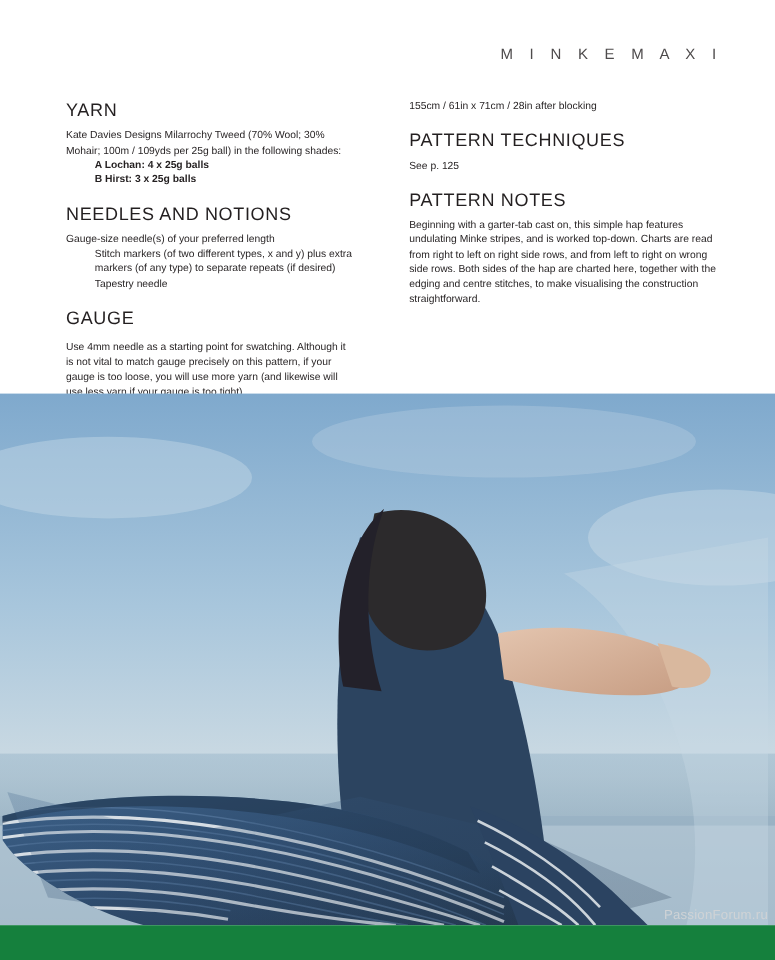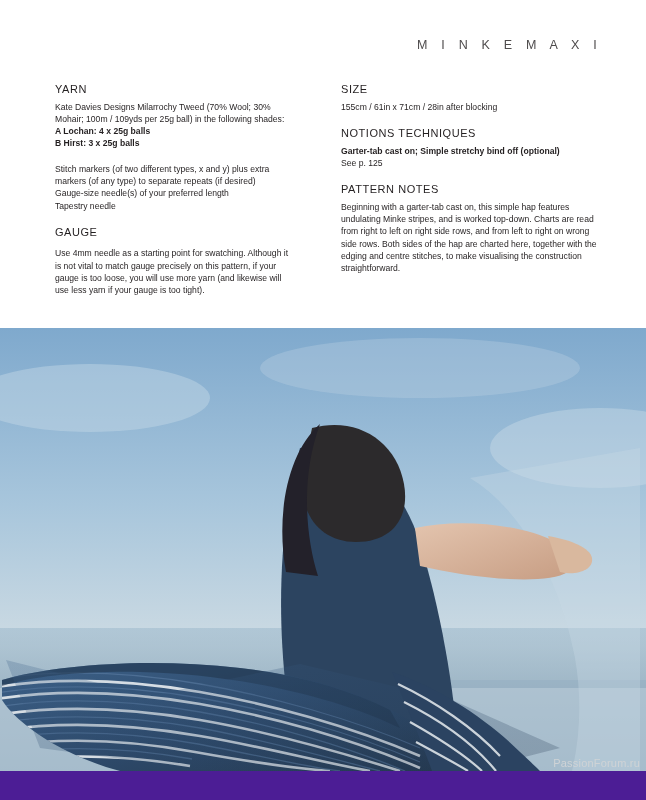--- a/index.html
+++ b/index.html
@@ -43,33 +43,33 @@
     font-size: 8.6px;
     line-height: 1.42;
   }
   .col-left  { left: 55px; }
   .col-right { left: 341px; width: 256px; }
 
   .sec { margin-bottom: 13px; }
   .sec:last-child { margin-bottom: 0; }
 
   .sec-title {
-    font-size: 11px;
+    font-size: 15px;
     letter-spacing: 0.55px;
     color: #231f20;
     margin: 0 0 3px 0;
     font-weight: 400;
   }
   .sec p {
     margin: 0;
     font-size: 8.6px;
     line-height: 1.43;
     color: #231f20;
   }
-  .sec p + p { margin-top: 0px; }
+  .sec p + p { margin-top: 0px; margin-left: 24px; }
   .b { font-weight: bold; }
   .gap-top { margin-top: 7px !important; }
 
   
   .photo {
     position: absolute;
     left: 0;
     top: 328px;
     width: 646px;
     height: 443px;
@@ -78,21 +78,21 @@
   }
   .photo svg { display: block; }
 
   
   .footer {
     position: absolute;
     left: 0;
     top: 771px;
     width: 646px;
     height: 29px;
-    background: #4c1d95;
+    background: #15803d;
   }
   .footer-watermark {
     position: absolute;
     right: 6px;
     top: -14px;
     font-size: 11px;
     color: #cfd3d6;
     letter-spacing: 0.2px;
     font-family: "Liberation Sans", sans-serif;
   }
@@ -107,42 +107,41 @@
   <div class="col col-left">
 
     <div class="sec">
       <div class="sec-title">YARN</div>
       <p>Kate Davies Designs Milarrochy Tweed (70% Wool; 30% Mohair; 100m / 109yds per 25g ball) in the following shades:</p>
       <p class="b">A Lochan: 4 x 25g balls</p>
       <p class="b">B Hirst: 3 x 25g balls</p>
     </div>
 
     <div class="sec">
+      <div class="sec-title">NEEDLES AND NOTIONS</div>
+      <p>Gauge-size needle(s) of your preferred length</p>
       <p>Stitch markers (of two different types, x and y) plus extra markers (of any type) to separate repeats (if desired)</p>
-      <p>Gauge-size needle(s) of your preferred length</p>
       <p>Tapestry needle</p>
     </div>
 
     <div class="sec">
       <div class="sec-title">GAUGE</div>
       <p class="gap-top">Use 4mm needle as a starting point for swatching. Although it is not vital to match gauge precisely on this pattern, if your gauge is too loose, you will use more yarn (and likewise will use less yarn if your gauge is too tight).</p>
     </div>
 
   </div>
 
   <div class="col col-right">
 
     <div class="sec">
-      <div class="sec-title">SIZE</div>
       <p>155cm / 61in x 71cm / 28in after blocking</p>
     </div>
 
     <div class="sec">
-      <div class="sec-title">NOTIONS TECHNIQUES</div>
-      <p class="b">Garter-tab cast on; Simple stretchy bind off (optional)</p>
+      <div class="sec-title">PATTERN TECHNIQUES</div>
       <p>See p. 125</p>
     </div>
 
     <div class="sec">
       <div class="sec-title">PATTERN NOTES</div>
       <p>Beginning with a garter-tab cast on, this simple hap features undulating Minke stripes, and is worked top-down. Charts are read from right to left on right side rows, and from left to right on wrong side rows. Both sides of the hap are charted here, together with the edging and centre stitches, to make visualising the construction straightforward.</p>
     </div>
 
   </div>
 

